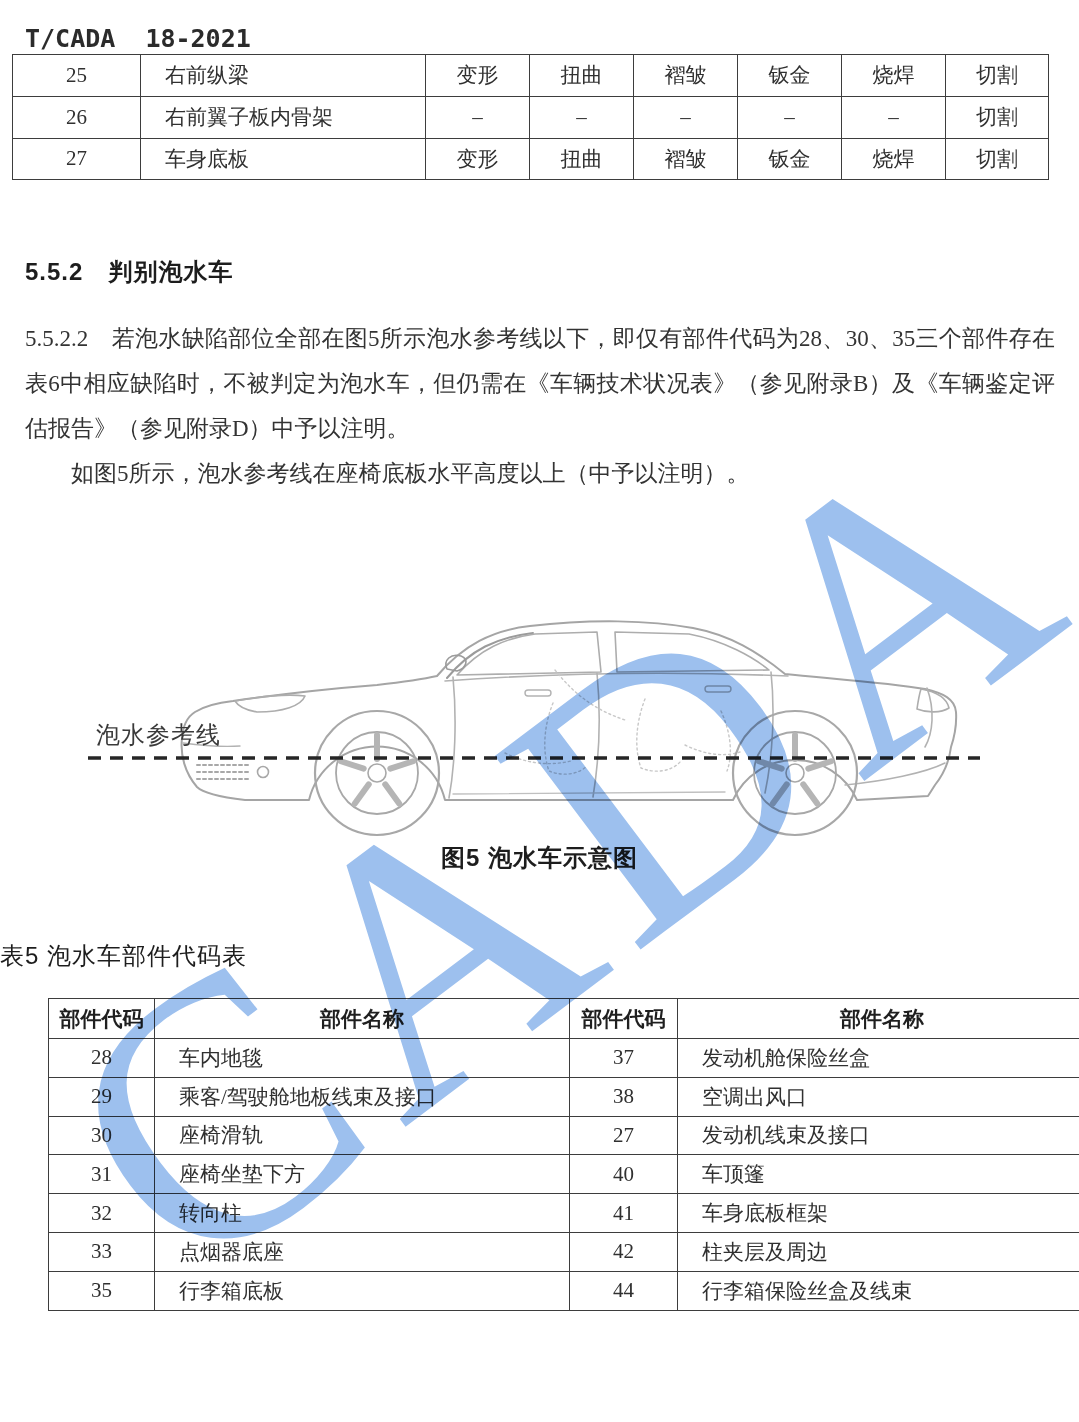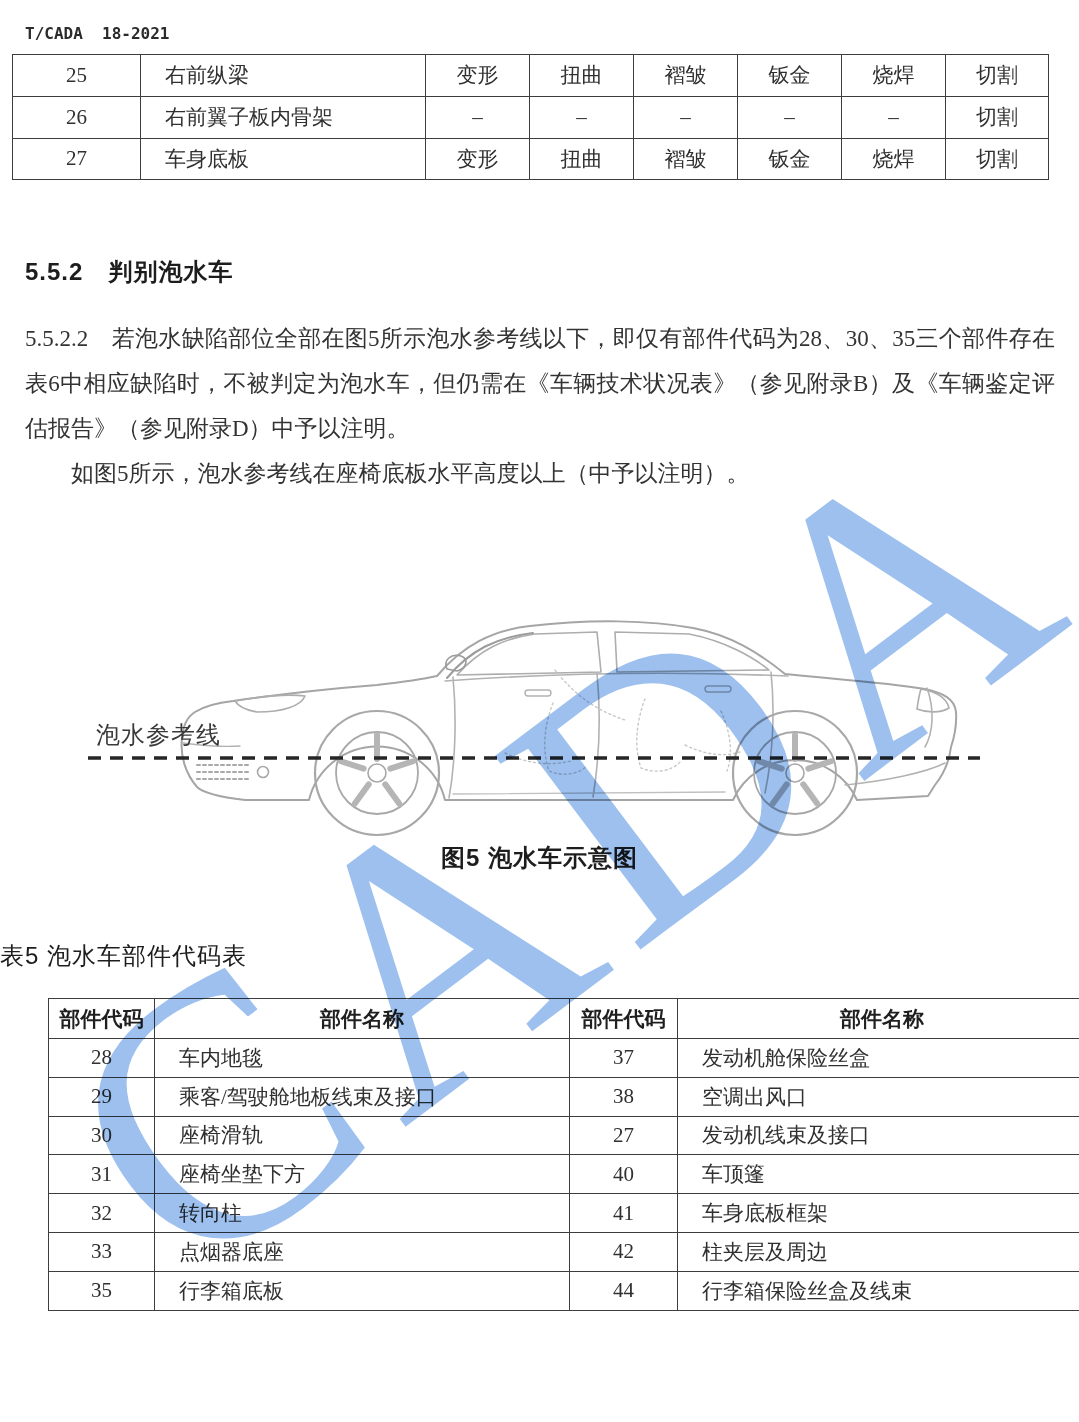--- a/index.html
+++ b/index.html
@@ -6,21 +6,21 @@
   body{
     width:1079px;height:1422px;position:relative;overflow:hidden;
     background:#ffffff;
     font-family:"Liberation Serif", serif;
     color:#2e2e2e;
   }
   
   .doc-code{
     position:absolute;left:25px;top:24px;
     font-family:"DejaVu Sans Mono", monospace;
-    font-size:16px;font-weight:bold;color:#2b2b2b;white-space:pre;
+    font-size:25px;font-weight:bold;color:#2b2b2b;white-space:pre;
   }
   
   table{border-collapse:collapse;table-layout:fixed;}
   td,th{
     border:1.6px solid #3d3d3d;
     font-size:21px;color:#303030;
     text-align:center;vertical-align:middle;
     padding:0;overflow:hidden;white-space:nowrap;
   }
   td.name{text-align:left;padding-left:24px;}

